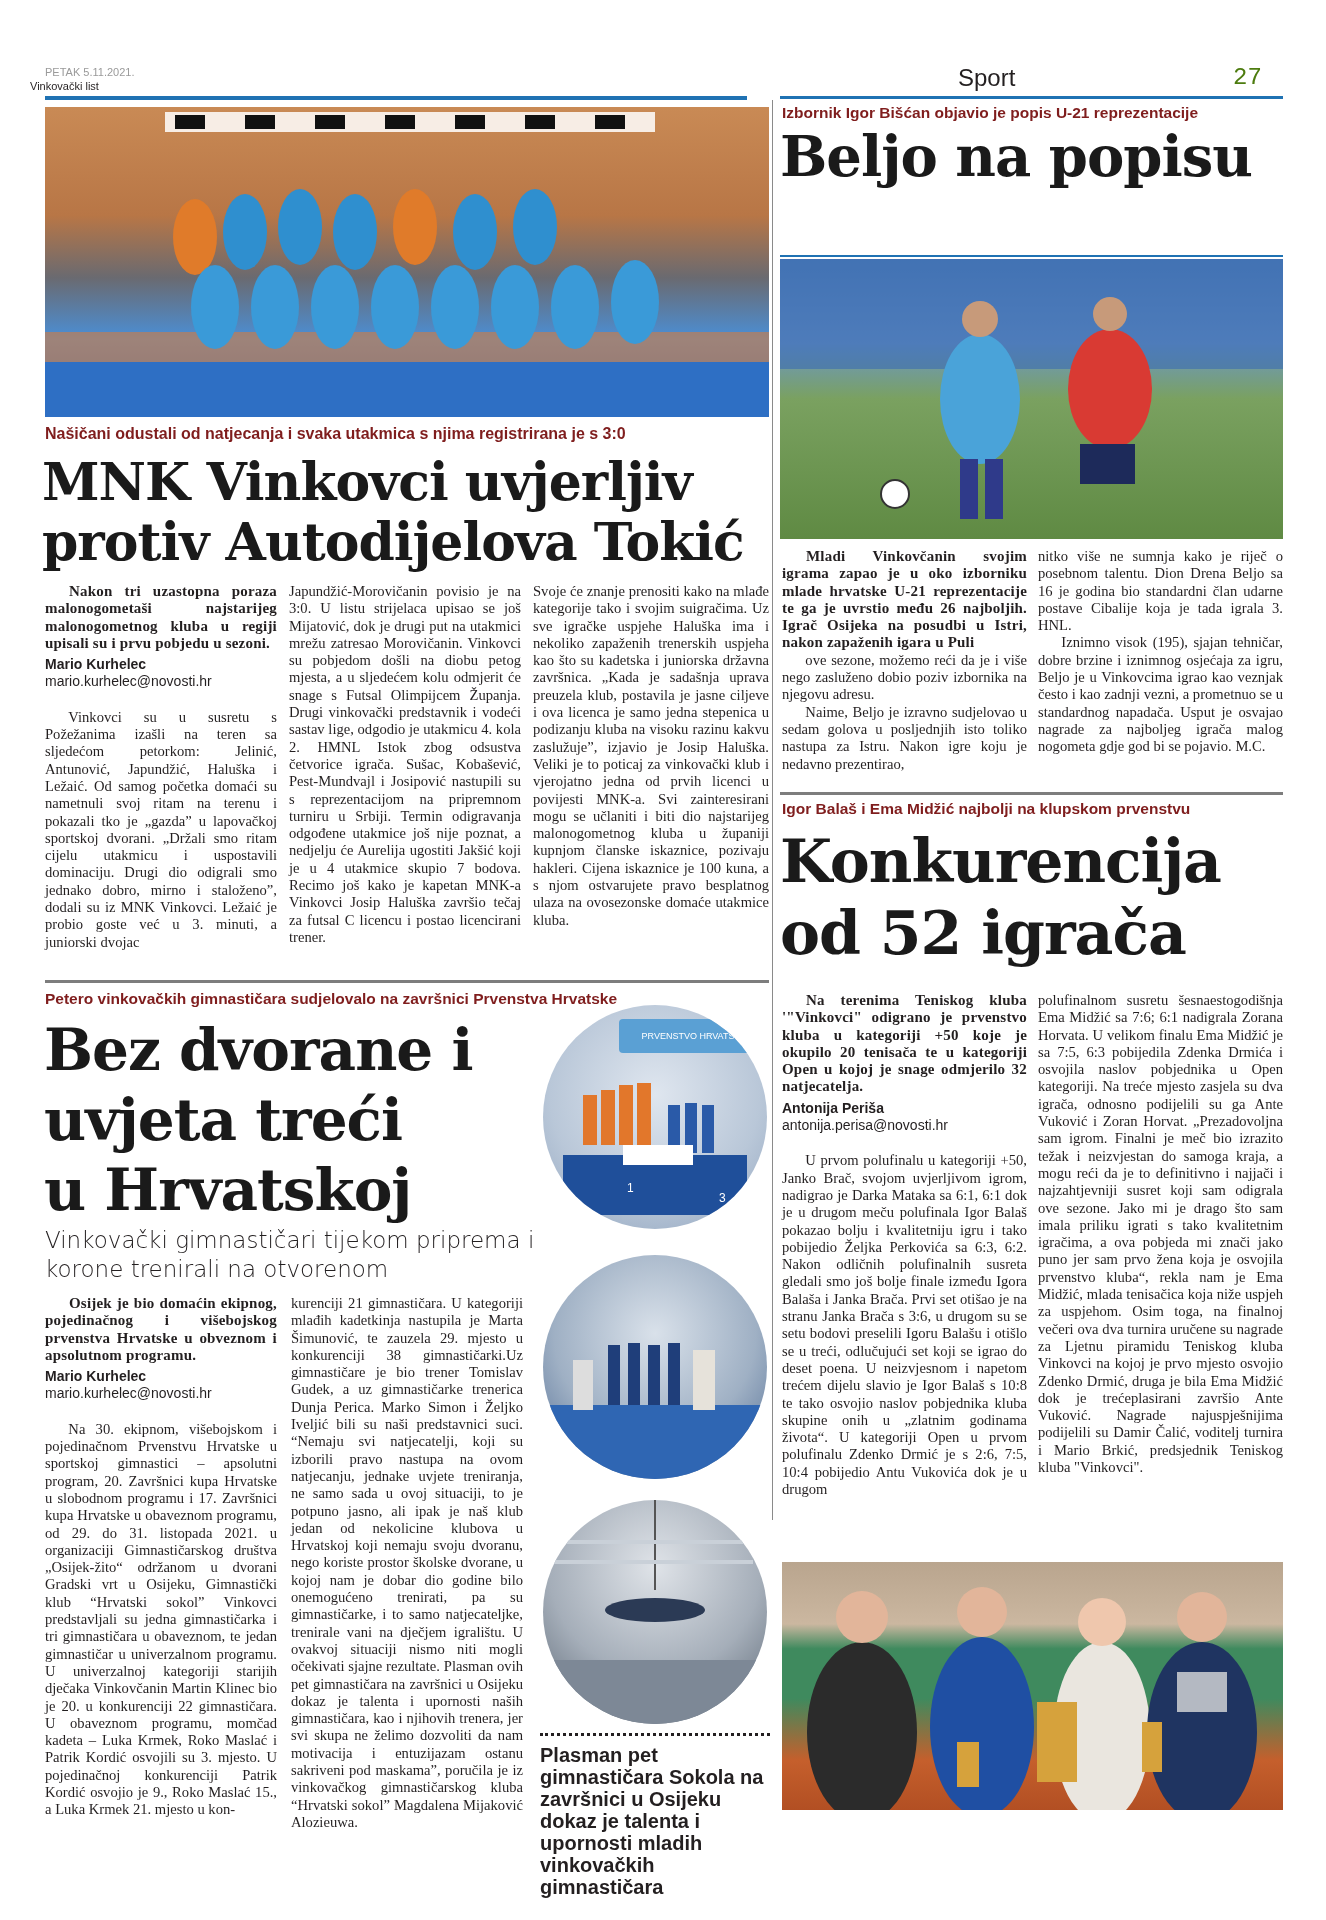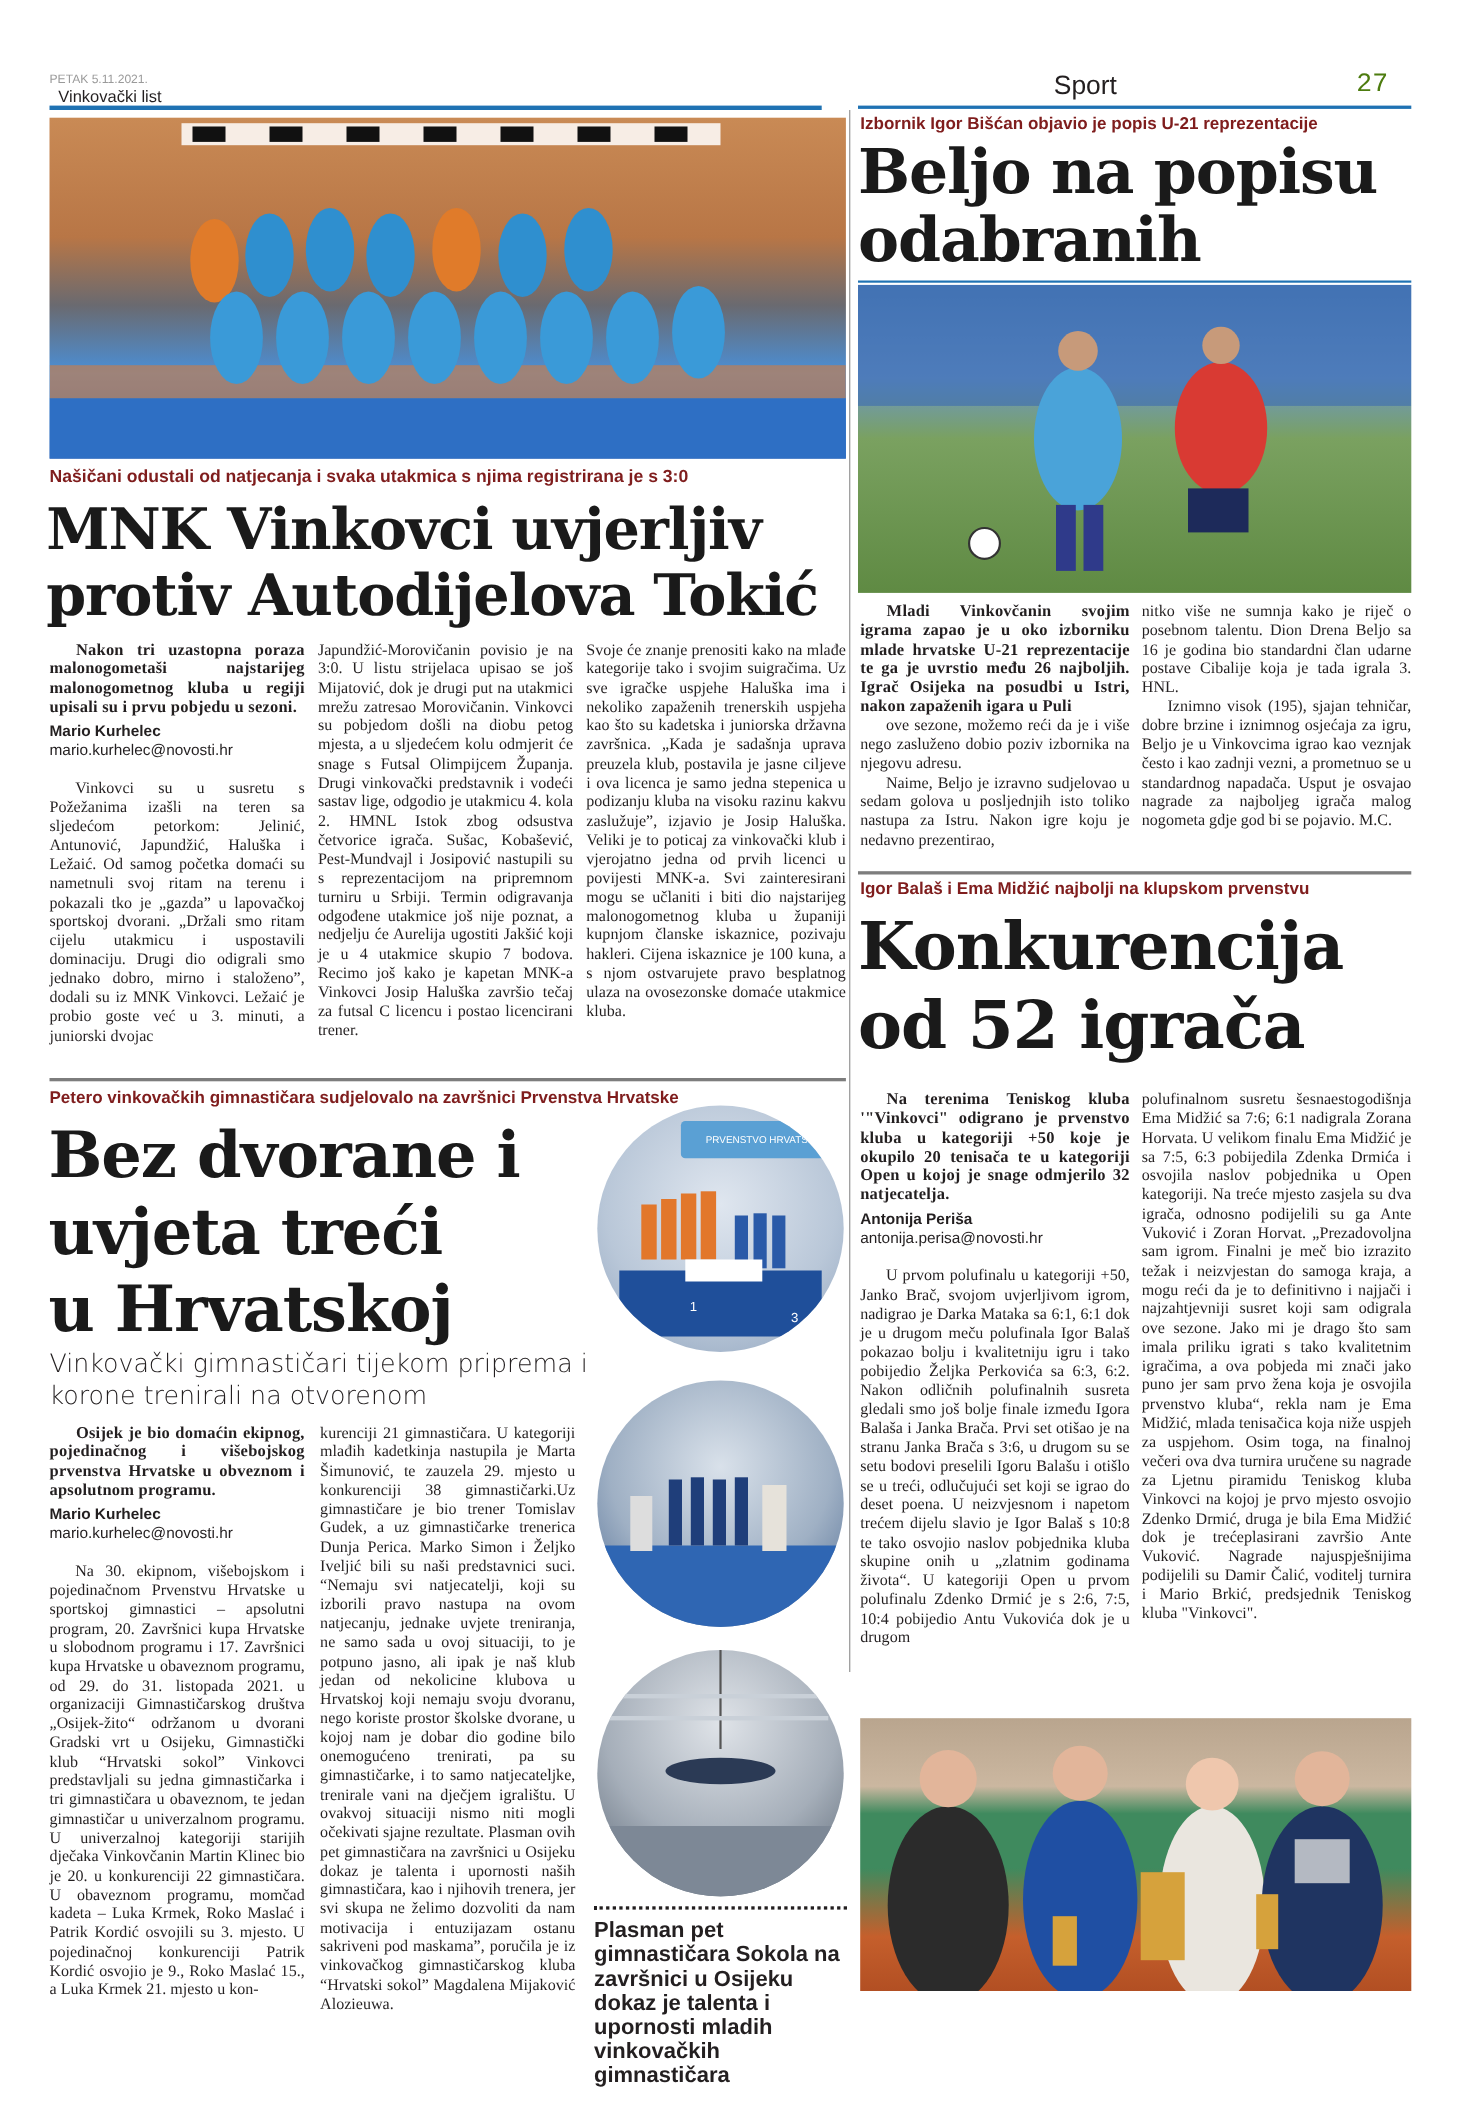--- a/index.html
+++ b/index.html
@@ -1,19 +1,19 @@
 <!DOCTYPE html>
 <html><head>
 <meta charset="utf-8">
 <style>
   html, body { margin:0; padding:0; background:#fff; }
   body { width:1326px; height:1920px; position:relative; overflow:hidden; color:#231f20; font-family:"DejaVu Serif", serif; }
   .abs { position:absolute; }
   .hdr-date { left:45px; top:66px; font-family:"Liberation Sans", sans-serif; font-size:11px; color:#9a9a9a; }
-  .hdr-paper { left:53px; top:80px; font-family:"Liberation Sans", sans-serif; font-size:15px; color:#231f20; }
+  .hdr-paper { left:30px; top:80px; font-family:"Liberation Sans", sans-serif; font-size:11px; color:#231f20; }
   .hdr-section { left:958px; top:64px; font-family:"Liberation Sans", sans-serif; font-size:24px; color:#231f20; }
   .hdr-page { left:1233px; top:64px; font-family:Liberation Mono, monospace; font-size:24px; color:#4d7c0f; font-weight:300; }
   .rule-blue { height:4px; background:#1f72b3; }
   .rule-grey { height:3px; background:#7d7d7d; }
   .vline { width:1px; background:#8a8a8a; }
   .kicker { font-family:"Liberation Sans", sans-serif; font-weight:bold; font-size:16px; color:#7f1d1d; white-space:nowrap; }
   .headline { font-family:"DejaVu Serif", serif; font-weight:bold; color:#1a1a1a; letter-spacing:-1px; }
   .subhead { font-family:"DejaVu Sans", sans-serif; font-size:23px; line-height:29px; color:#231f20; font-weight:300; }
   .col { font-family:"Liberation Serif", serif; font-size:14.6px; line-height:17.3px; text-align:justify; hyphens:auto; }
   .lead { font-weight:bold; font-size:15px; letter-spacing:0.2px; }
@@ -88,21 +88,20 @@
 </div>
 <div class="abs col" style="left:533px; top:583px; width:236px;">
   <p>Svoje će znanje prenositi kako na mlađe kategorije tako i svojim suigračima. Uz sve igračke uspjehe Haluška ima i nekoliko zapaženih trenerskih uspjeha kao što su kadetska i juniorska državna završnica. „Kada je sadašnja uprava preuzela klub, postavila je jasne ciljeve i ova licenca je samo jedna stepenica u podizanju kluba na visoku razinu kakvu zaslužuje”, izjavio je Josip Haluška. Veliki je to poticaj za vinkovački klub i vjerojatno jedna od prvih licenci u povijesti MNK-a. Svi zainteresirani mogu se učlaniti i biti dio najstarijeg malonogometnog kluba u županiji kupnjom članske iskaznice, pozivaju hakleri. Cijena iskaznice je 100 kuna, a s njom ostvarujete pravo besplatnog ulaza na ovosezonske domaće utakmice kluba.</p>
 </div>
 
 <div class="abs rule-grey" style="left:45px; top:980px; width:724px;"></div>
 
 <div class="abs kicker" style="left:782px; top:104px; font-size:15.5px;">Izbornik Igor Bišćan objavio je popis U-21 reprezentacije</div>
 <div class="abs headline" style="left:780px; top:125px; font-size:56px; line-height:62px; width:545px;">
   <div>Beljo na popisu</div>
-  <div>odabranih</div>
 </div>
 <div class="abs rule-grey" style="left:780px; top:255px; width:503px; height:2px; background:#1f72b3;"></div>
 <div class="abs photo" style="left:780px; top:259px; width:503px; height:280px; background:linear-gradient(180deg,#4e7eb8 0%,#6b96c9 30%,#7aa160 50%,#5f8a43 100%);">
   <svg width="503" height="280" viewBox="0 0 503 280">
     <rect x="0" y="0" width="503" height="110" fill="#3a6bb0" opacity="0.6"></rect>
     <ellipse cx="200" cy="140" rx="40" ry="65" fill="#4aa3d9"></ellipse>
     <circle cx="200" cy="60" r="18" fill="#c79a7a"></circle>
     <rect x="180" y="200" width="18" height="60" fill="#2f3a8a"></rect>
     <rect x="205" y="200" width="18" height="60" fill="#2f3a8a"></rect>
     <ellipse cx="330" cy="130" rx="42" ry="60" fill="#d93a33"></ellipse>

